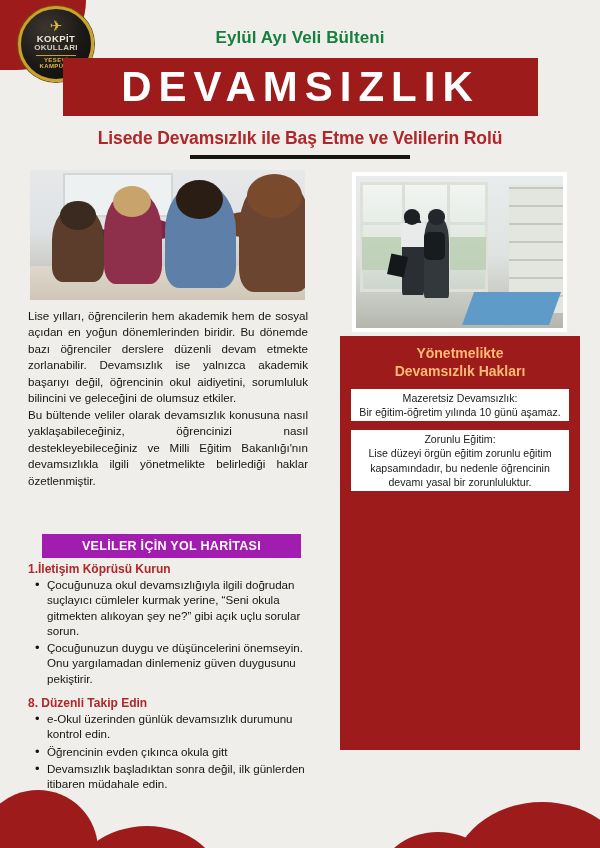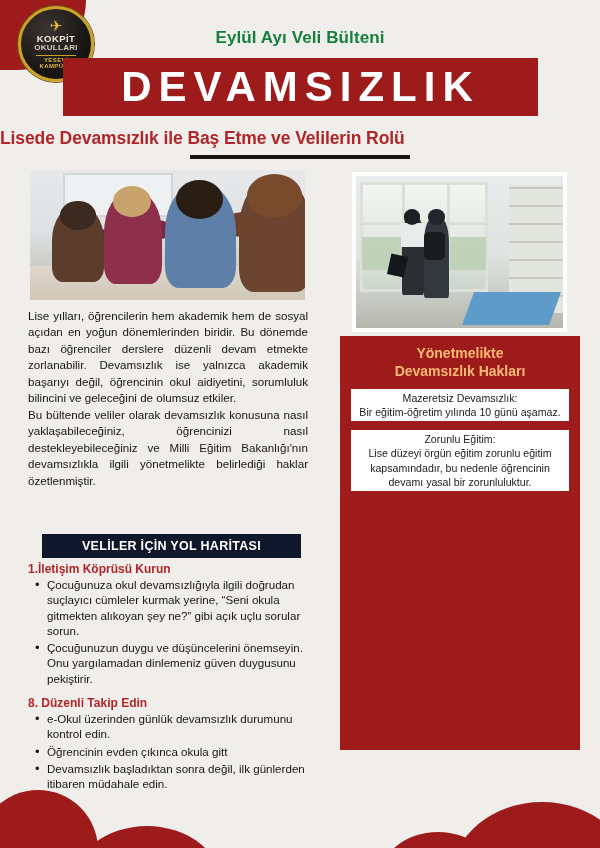--- a/index.html
+++ b/index.html
@@ -65,20 +65,21 @@
     background: #9e1b1b;
     display: flex; align-items: center; justify-content: center;
   }
   .title-bar .t {
     font-size: 42px; font-weight: bold; color: #ffffff;
     letter-spacing: 7px;
     line-height: 1;
   }
   .subtitle {
     position: absolute; left: 0; top: 128px; width: 600px;
+    text-align: center;
     font-size: 17.5px; font-weight: bold; color: #b0262a;
     letter-spacing: -.1px;
   }
   .divider {
     position: absolute; left: 190px; top: 155px;
     width: 220px; height: 4px; background: #17150f;
   }
 
   
   .photo { position: absolute; overflow: hidden; }
@@ -146,21 +147,21 @@
   .intro {
     position: absolute; left: 28px; top: 308px; width: 280px;
     font-size: 11.6px; line-height: 1.42; color: #17150f;
     text-align: justify;
   }
   .intro p { margin: 0; }
 
   
   .roadmap-bar {
     position: absolute; left: 42px; top: 534px;
-    width: 259px; height: 24px; background: #0f172a;
+    width: 259px; height: 24px; background: #a21caf;
     display: flex; align-items: center; justify-content: center;
   }
   .roadmap-bar .t {
     color: #ffffff; font-size: 12.5px; font-weight: bold; letter-spacing: .3px;
   }
   .steps { position: absolute; left: 28px; top: 562px; width: 285px; }
   .step-title {
     color: #b0262a; font-size: 12px; font-weight: bold;
     margin-top: 10px; margin-bottom: 1px;
   }

